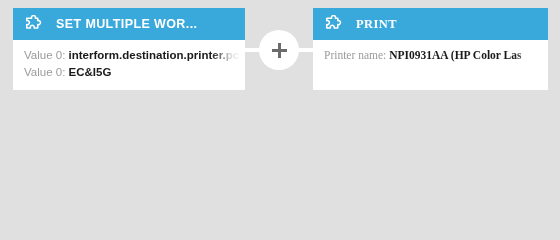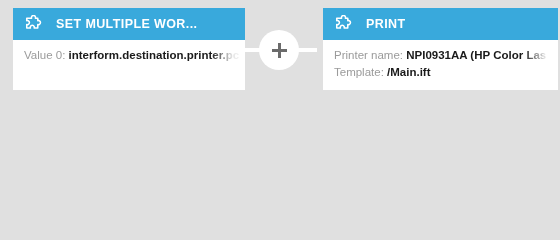--- a/index.html
+++ b/index.html
@@ -72,23 +72,24 @@
     top: 8px;
     background: #ffffff;
     overflow: hidden;
   }
   #card-set {
     left: 13px;
     width: 232px;
     height: 82px;
   }
   #card-print {
-    left: 323px;
+    left: 313px;
     width: 235px;
     height: 82px;
+    font-family: Liberation Serif, serif;
   }
 
   .card-header {
     height: 32px;
     background: #39a9dc;
     display: flex;
     align-items: center;
     padding: 0 0 0 11px;
     box-sizing: border-box;
   }
@@ -155,37 +156,37 @@
       <svg class="puzzle-icon" viewBox="0 0 24 24" aria-hidden="true">
         <path d="M9.6 2.2a2.6 2.6 0 0 1 4.8 0c.25.6.2 1.25-.05 1.85h3.05v3.2c.6-.25 1.25-.3 1.85-.05a2.6 2.6 0 0 1 0 4.8c-.6.25-1.25.2-1.85-.05v4.6h-4.6c.25-.6.3-1.25.05-1.85a2.6 2.6 0 0 0-4.8 0c-.25.6-.2 1.25.05 1.85H3.45v-4.6c.6.25 1.25.3 1.85.05a2.6 2.6 0 0 0 0-4.8c-.6-.25-1.25-.2-1.85.05v-3.2h6.2c-.25-.6-.3-1.25-.05-1.85z" fill="none" stroke="#ffffff" stroke-width="1.9" stroke-linejoin="round"></path>
       </svg>
       <span class="title">SET MULTIPLE WOR...</span>
     </div>
     <div class="card-body">
       <div class="row">
         <span class="lbl">Value 0: </span>
         <span class="val">interform.destination.printer.pc</span>
       </div>
+      <div class="row">
+        <span class="lbl">Value 0: </span>
+        <span class="val">EC&amp;I5G</span>
+      </div>
       <div class="fade"></div>
     </div>
   </div>
 
   <div class="card" id="card-print">
     <div class="card-header">
       <svg class="puzzle-icon" viewBox="0 0 24 24" aria-hidden="true">
         <path d="M9.6 2.2a2.6 2.6 0 0 1 4.8 0c.25.6.2 1.25-.05 1.85h3.05v3.2c.6-.25 1.25-.3 1.85-.05a2.6 2.6 0 0 1 0 4.8c-.6.25-1.25.2-1.85-.05v4.6h-4.6c.25-.6.3-1.25.05-1.85a2.6 2.6 0 0 0-4.8 0c-.25.6-.2 1.25.05 1.85H3.45v-4.6c.6.25 1.25.3 1.85.05a2.6 2.6 0 0 0 0-4.8c-.6-.25-1.25-.2-1.85.05v-3.2h6.2c-.25-.6-.3-1.25-.05-1.85z" fill="none" stroke="#ffffff" stroke-width="1.9" stroke-linejoin="round"></path>
       </svg>
       <span class="title">PRINT</span>
     </div>
     <div class="card-body">
       <div class="row">
         <span class="lbl">Printer name: </span>
         <span class="val">NPI0931AA (HP Color Las</span>
       </div>
-      <div class="row">
-        <span class="lbl">Template: </span>
-        <span class="val">/Main.ift</span>
-      </div>
       <div class="fade"></div>
     </div>
   </div>
 
 </div>
 
 </body></html>

